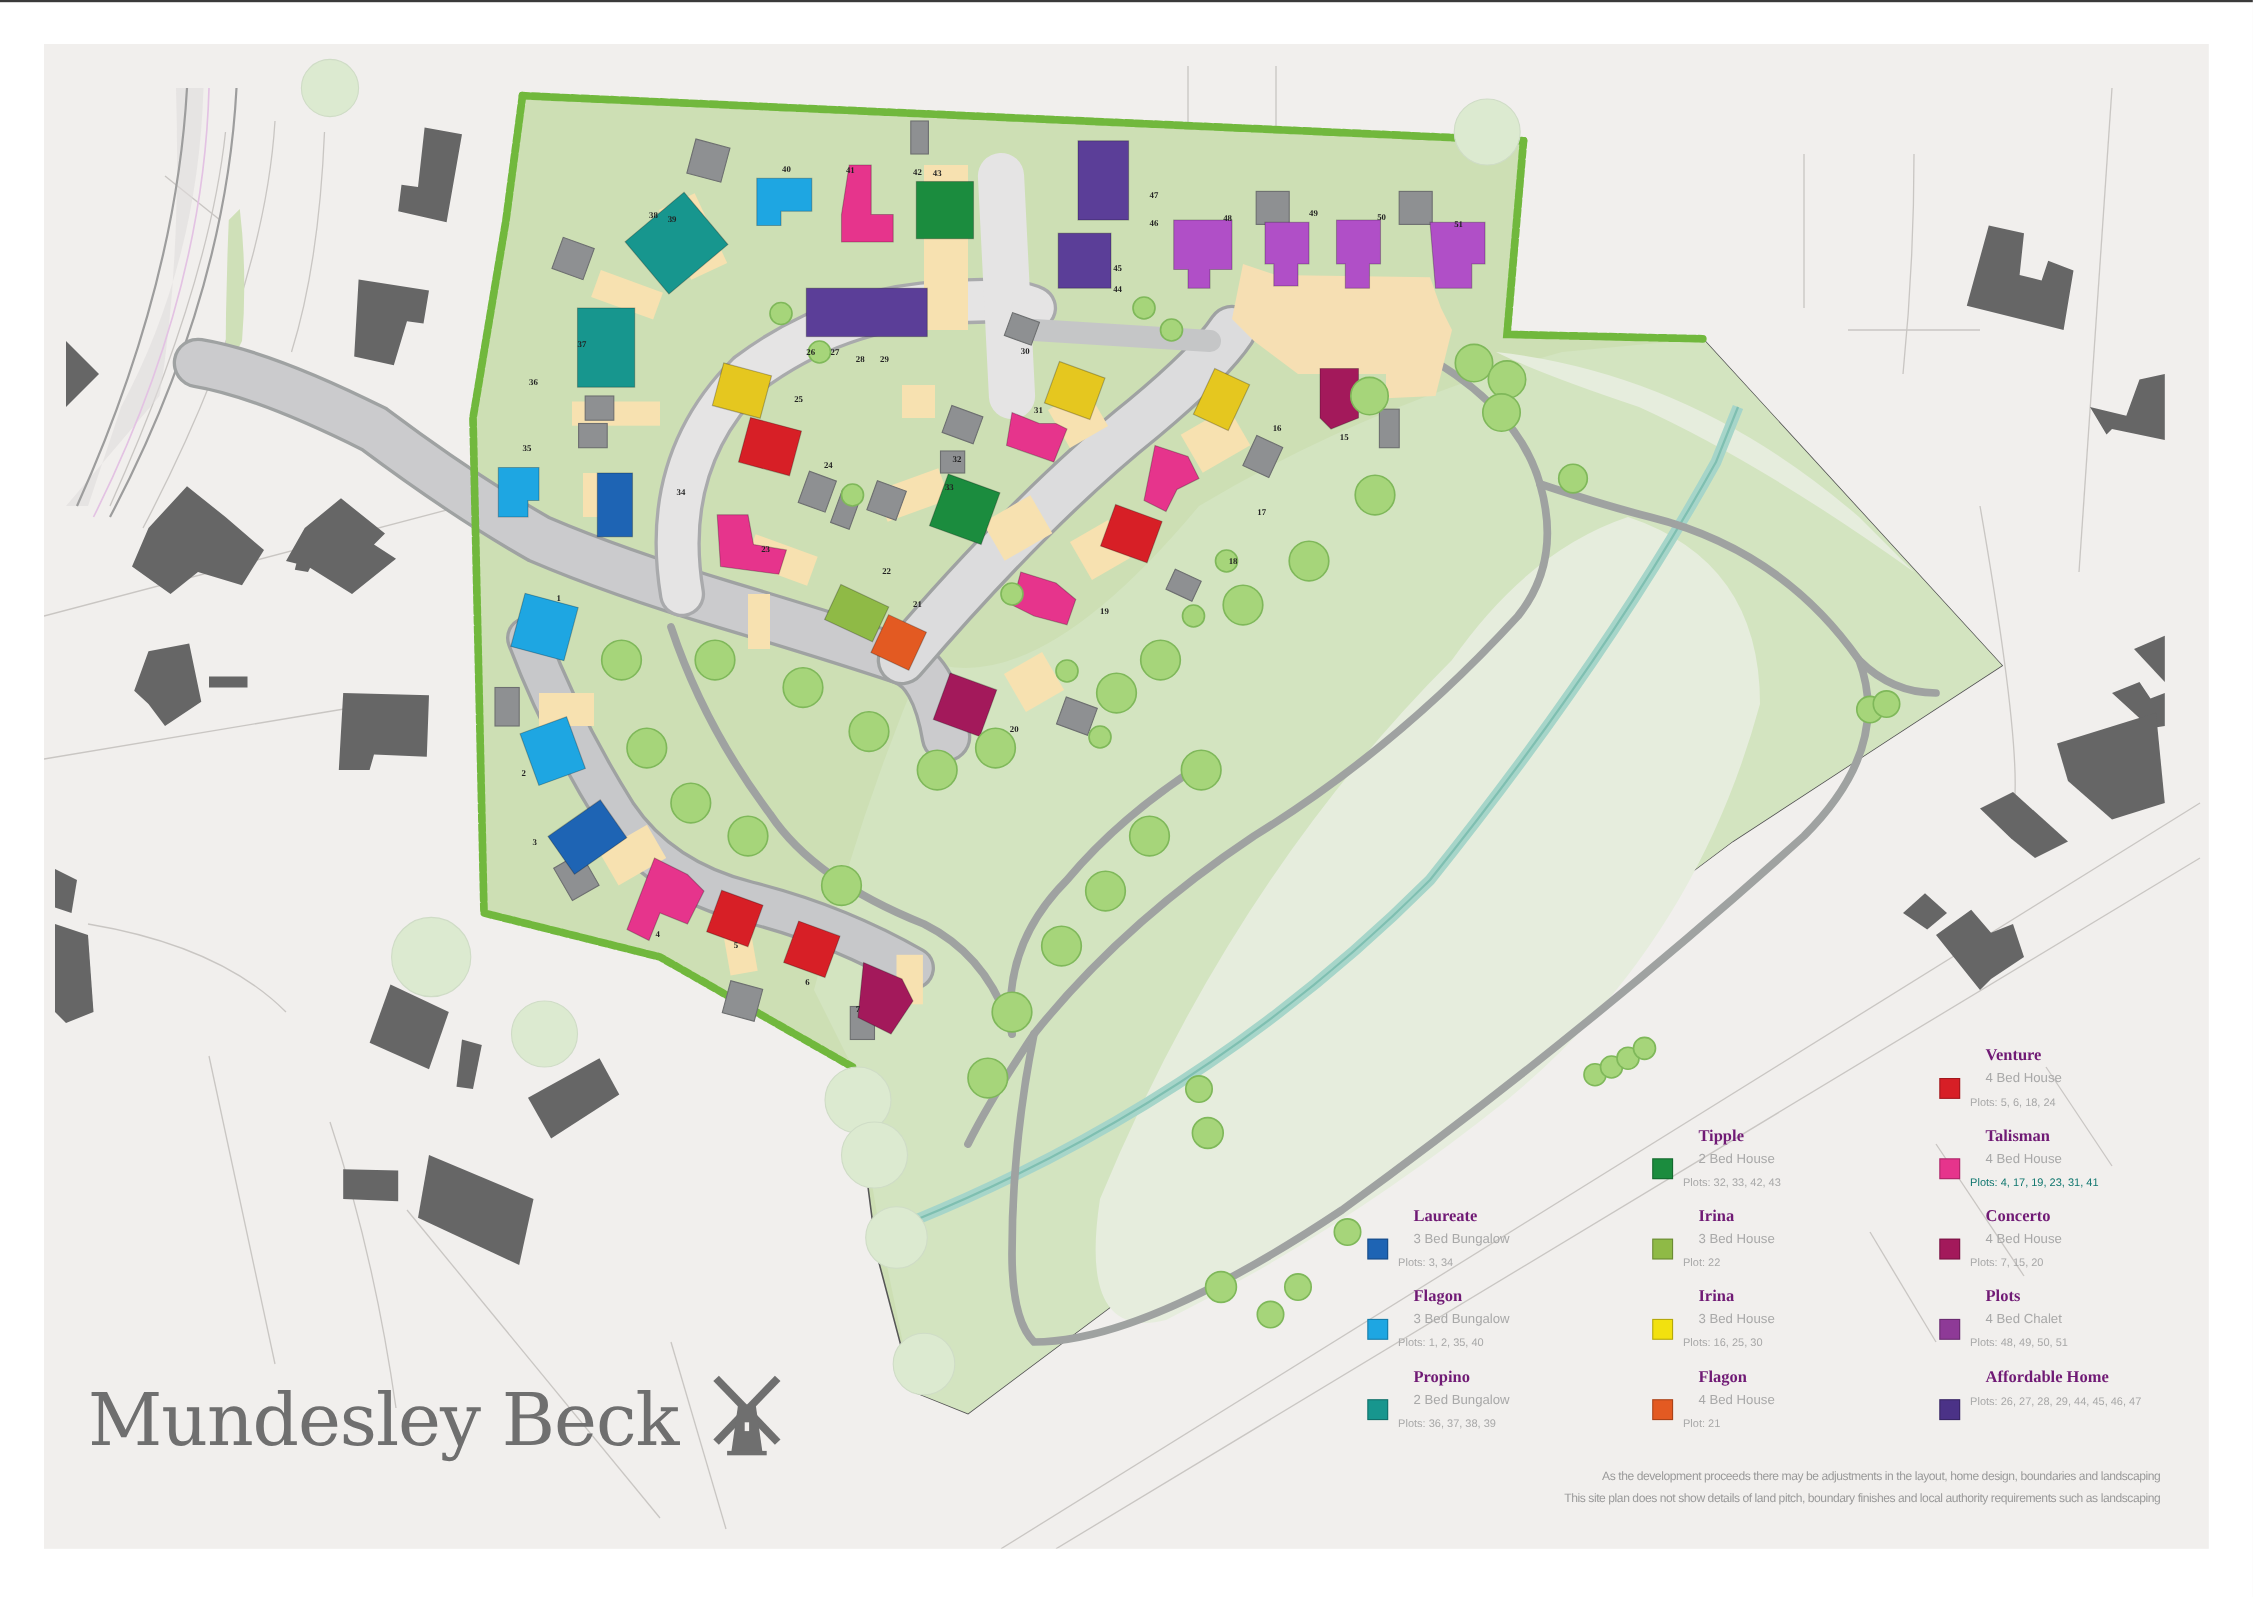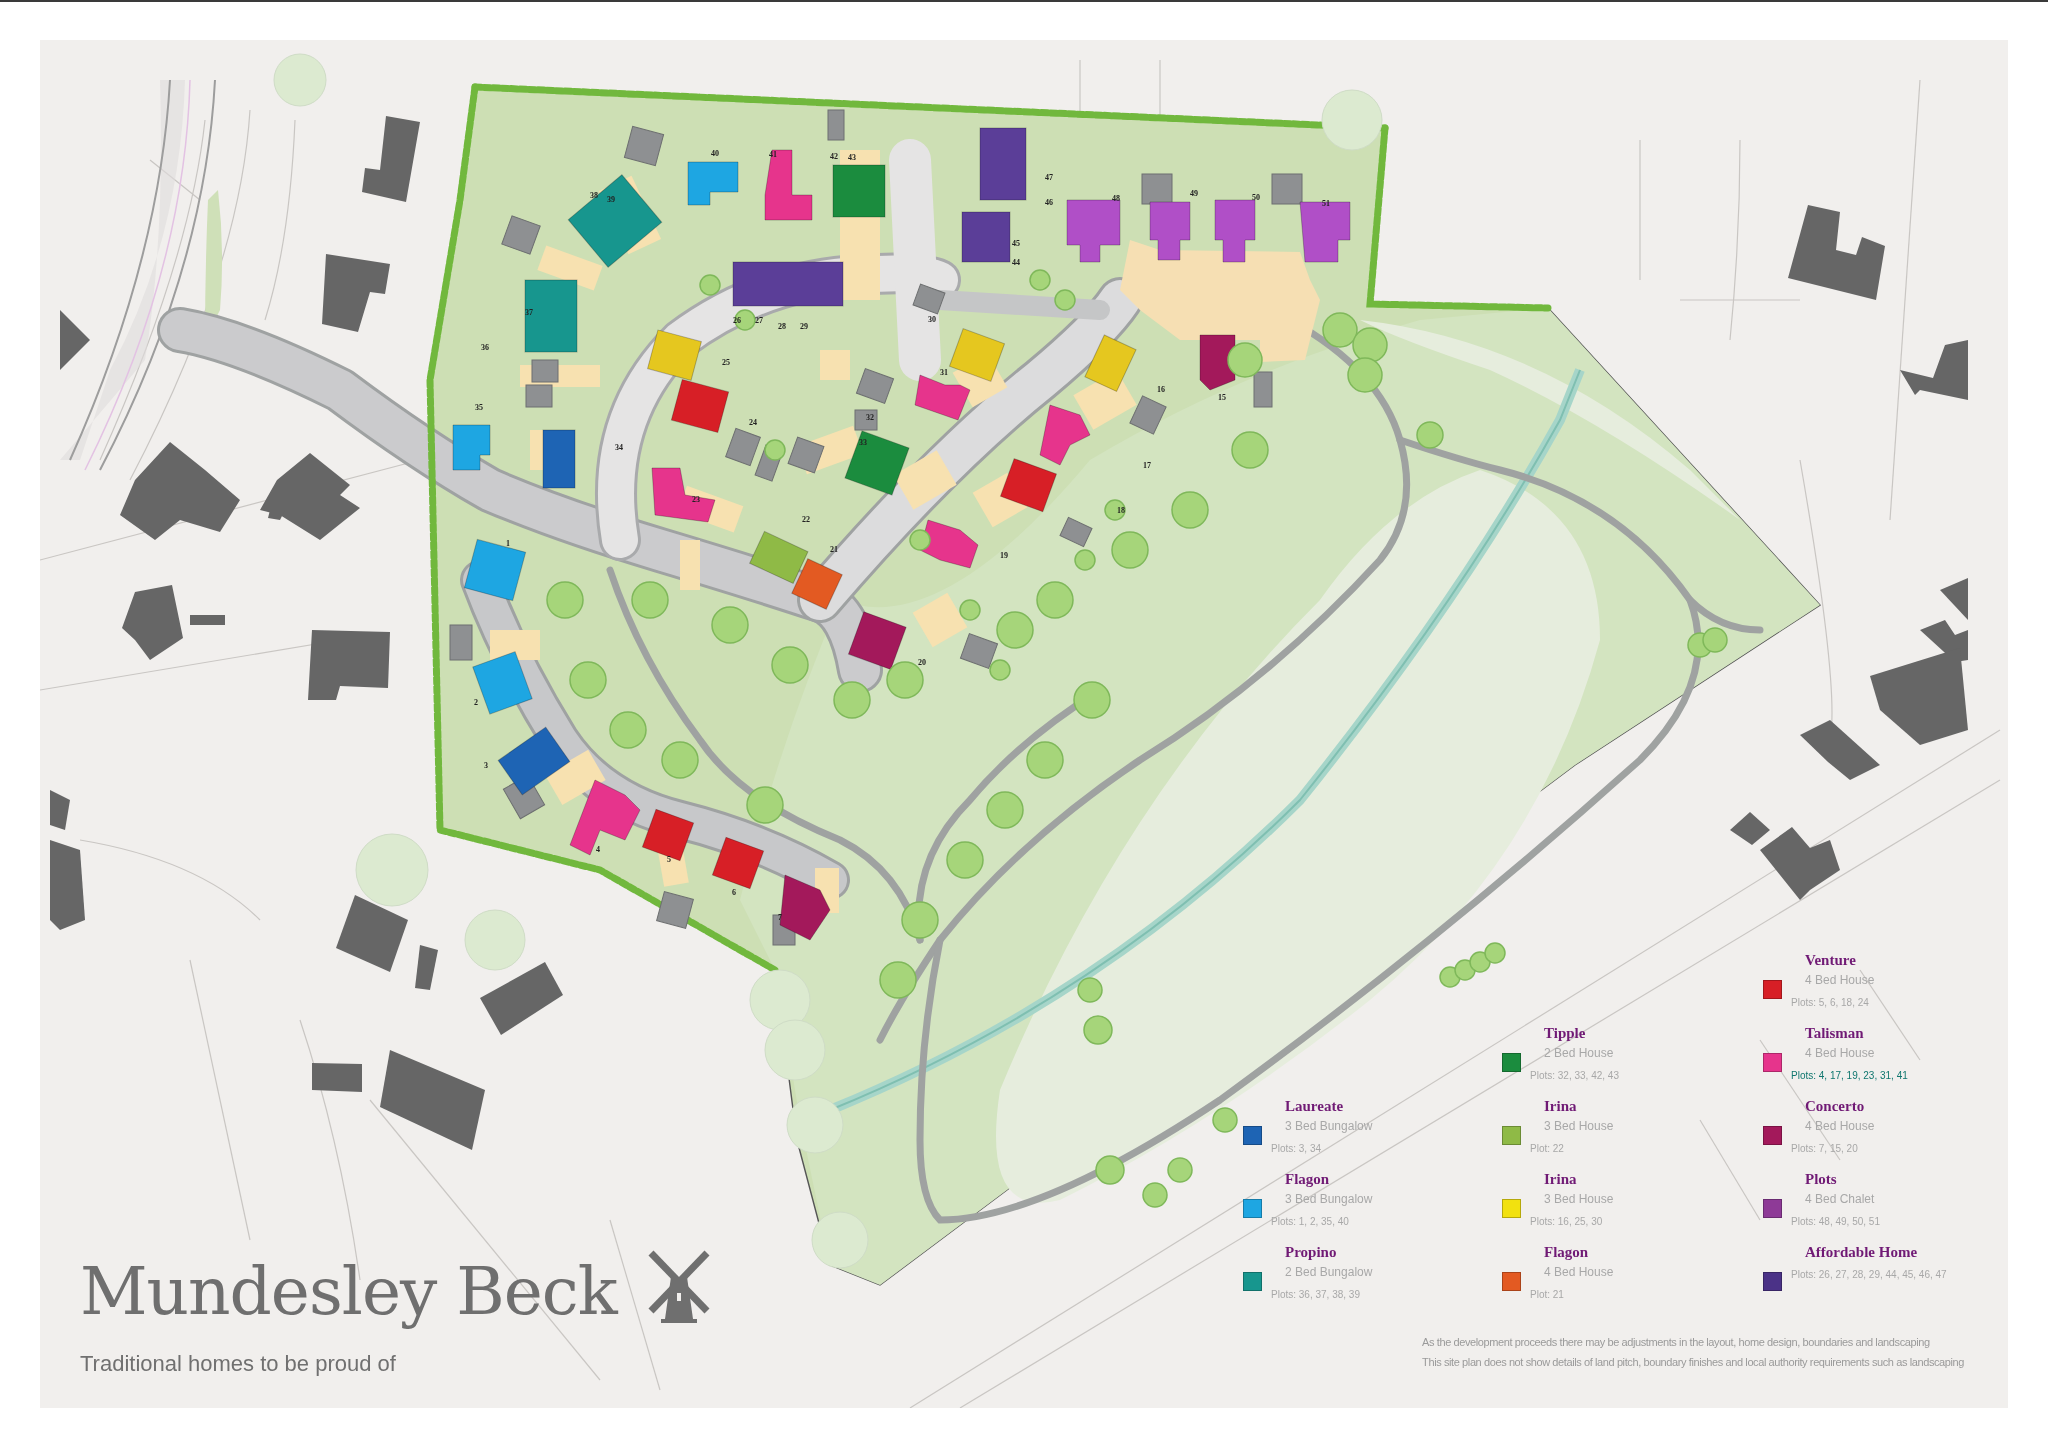--- a/index.html
+++ b/index.html
@@ -34,21 +34,21 @@
     position:absolute; left:42px; top:0; font-family:"Liberation Serif", serif;
     font-weight:bold; font-size:15px; color:#701a75; white-space:nowrap;
   }
   .legend-type {
     position:absolute; left:42px; top:21px; font-size:12px; color:#a8a8a8; white-space:nowrap;
   }
   .legend-plots {
     position:absolute; left:28px; top:41px; font-size:10px; color:#a8a8a8; white-space:nowrap; width:180px; line-height:20px;
   }
   .disclaimer {
-    position:absolute; right:44px; top:1292px; text-align:left;
+    position:absolute; right:44px; top:1292px; text-align:right;
     font-size:11px; color:#9a9a9a; line-height:20px; letter-spacing:-0.4px;
   }
   .plot-num { font-family:"Liberation Serif", serif; font-size:8px; fill:#222; font-weight:bold; }
 </style>
 </head>
 <body>
 
 <div class="topline"></div>
 
 <div class="card">
@@ -386,21 +386,20 @@
       <svg class="windmill" viewBox="0 0 72 78">
         <g fill="#6f6f6f" stroke="#6f6f6f">
           <line x1="8" y1="6" x2="64" y2="64" stroke-width="7"></line>
           <line x1="64" y1="6" x2="8" y2="64" stroke-width="7"></line>
           <polygon points="28,30 44,30 50,72 22,72" stroke="none"></polygon>
           <rect x="18" y="72" width="36" height="4" stroke="none"></rect>
           <rect x="34" y="46" width="4" height="8" fill="#f1efed" stroke="none"></rect>
         </g>
       </svg>
     </div>
-    <div class="brand-tagline">Traditional homes to be proud of</div>
   </div>
 
   <div class="legend">
 
     <div class="legend-item" style="left:1723px;top:912px">
       <div class="swatch" style="background:#d71f26"></div>
       <div class="legend-name">Venture</div>
       <div class="legend-type">4 Bed House</div>
       <div class="legend-plots">Plots: 5, 6, 18, 24</div>
     </div>

